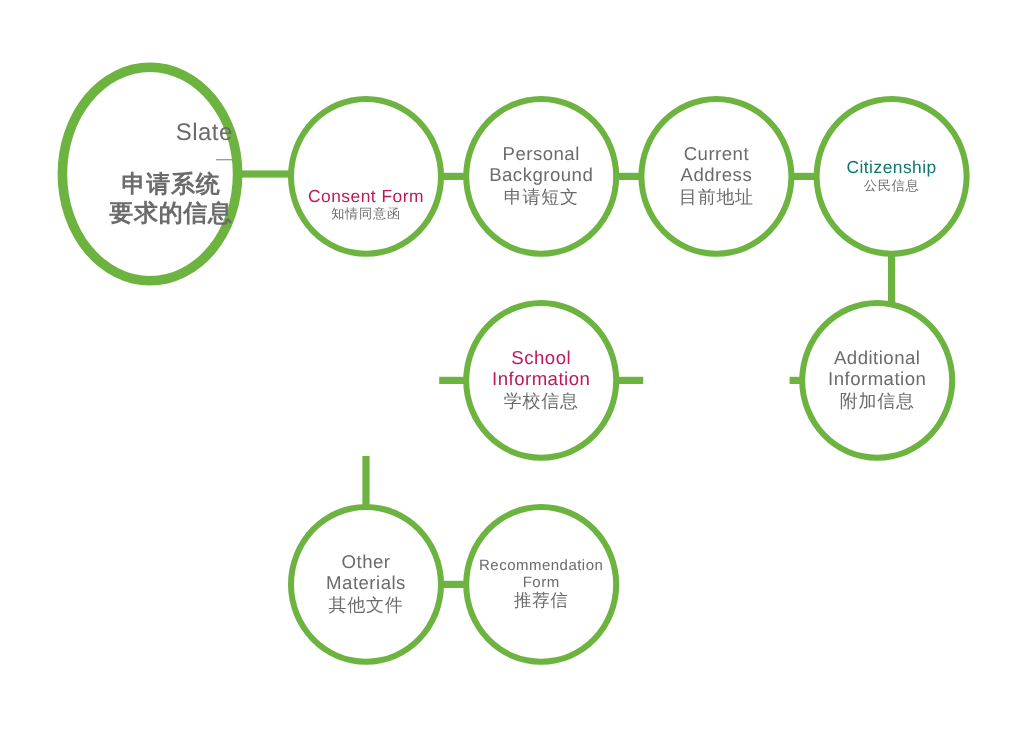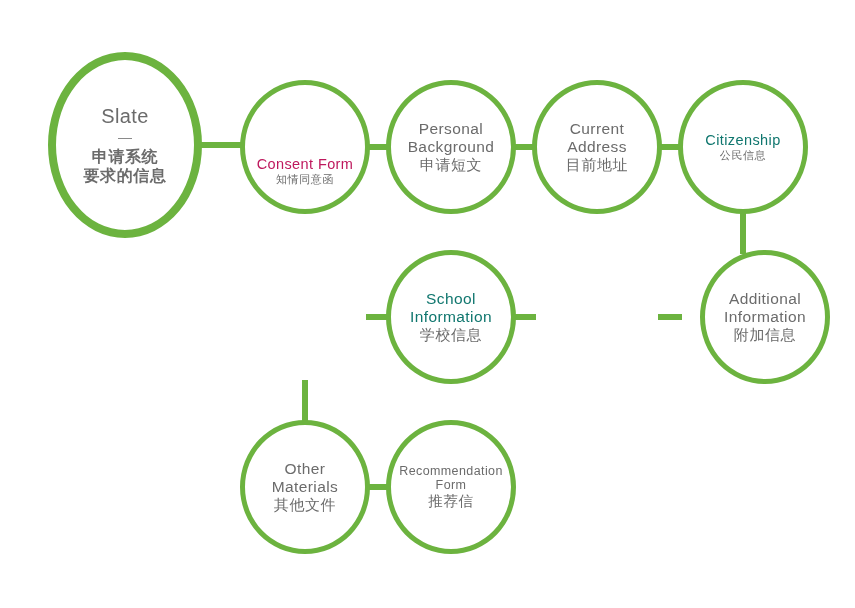--- a/index.html
+++ b/index.html
@@ -29,20 +29,21 @@
     background: #ffffff;
     display: flex;
     flex-direction: column;
     align-items: center;
     justify-content: center;
     text-align: center;
     z-index: 2;
   }
   .node-root {
     border: 8px solid var(--accent, #6cb33f);
+    align-items: flex-end;
   }
   .node-std {
     border: 5px solid var(--accent, #6cb33f);
   }
   .label-en {
     color: #6b6b6b;
     line-height: 1.18;
     letter-spacing: 0.4px;
     white-space: pre-line;
   }
@@ -53,21 +54,21 @@
     white-space: pre-line;
   }
   .label-sep {
     color: #8a8a8a;
     line-height: 1;
     margin: 1px 0 3px 0;
   }
   
   .node-root .label-en { font-size: 20px; font-weight: 400; }
   .node-root .label-sep { font-size: 14px; }
-  .node-root .label-zh { font-size: 16px; font-weight: 700; }
+  .node-root .label-zh { font-size: 20px; font-weight: 700; }
 
   
   .t-lg .label-en { font-size: 15.5px; }
   .t-lg .label-zh { font-size: 15px; }
   .t-md .label-en { font-size: 14.5px; }
   .t-md .label-zh { font-size: 11px; }
   .t-sm .label-en { font-size: 12.5px; }
   .t-sm .label-zh { font-size: 14.5px; }
 
   .connector {
@@ -110,25 +111,25 @@
     <div class="node node-std t-lg" style="left: 532px; top: 80px; width: 130px; height: 134px; border-color: rgb(108, 179, 63);">
       <div class="label-en" style="color: rgb(107, 107, 107);">Current
 Address</div>
       <div class="label-zh" style="color: rgb(107, 107, 107);">目前地址</div>
     </div>
     <div class="node node-std t-md" style="left: 678px; top: 80px; width: 130px; height: 134px; border-color: rgb(108, 179, 63);">
       <div class="label-en" style="color: #0f766e;">Citizenship</div>
       <div class="label-zh" style="color: rgb(107, 107, 107);">公民信息</div>
     </div>
     <div class="node node-std t-lg" style="left: 386px; top: 250px; width: 130px; height: 134px; border-color: rgb(108, 179, 63);">
-      <div class="label-en" style="color: #0f766e;">School
+      <div class="label-en" style="color: #be185d;">School
 Information</div>
       <div class="label-zh" style="color: rgb(107, 107, 107);">学校信息</div>
     </div>
-    <div class="node node-std t-lg" style="left: 700px; top: 250px; width: 130px; height: 134px; border-color: rgb(108, 179, 63);">
+    <div class="node node-std t-lg" style="left: 666px; top: 250px; width: 130px; height: 134px; border-color: rgb(108, 179, 63);">
       <div class="label-en" style="color: rgb(107, 107, 107);">Additional
 Information</div>
       <div class="label-zh" style="color: rgb(107, 107, 107);">附加信息</div>
     </div>
     <div class="node node-std t-lg" style="left: 240px; top: 420px; width: 130px; height: 134px; border-color: rgb(108, 179, 63);">
       <div class="label-en" style="color: rgb(107, 107, 107);">Other
 Materials</div>
       <div class="label-zh" style="color: rgb(107, 107, 107);">其他文件</div>
     </div>
     <div class="node node-std t-sm" style="left: 386px; top: 420px; width: 130px; height: 134px; border-color: rgb(108, 179, 63);">

